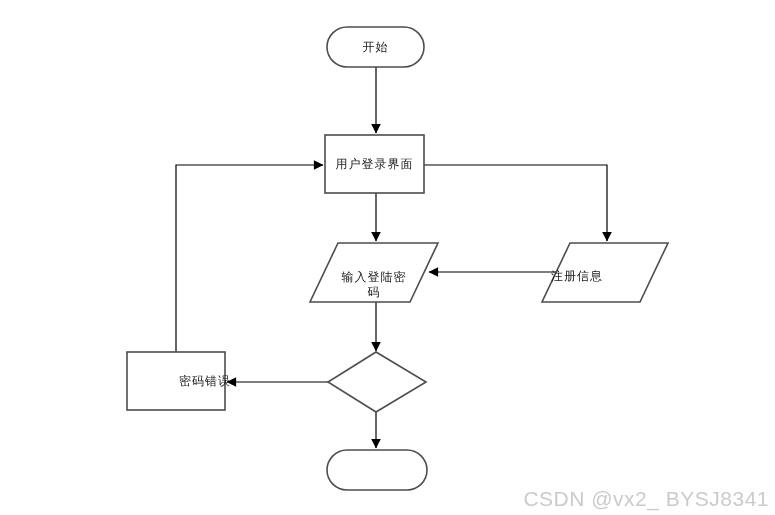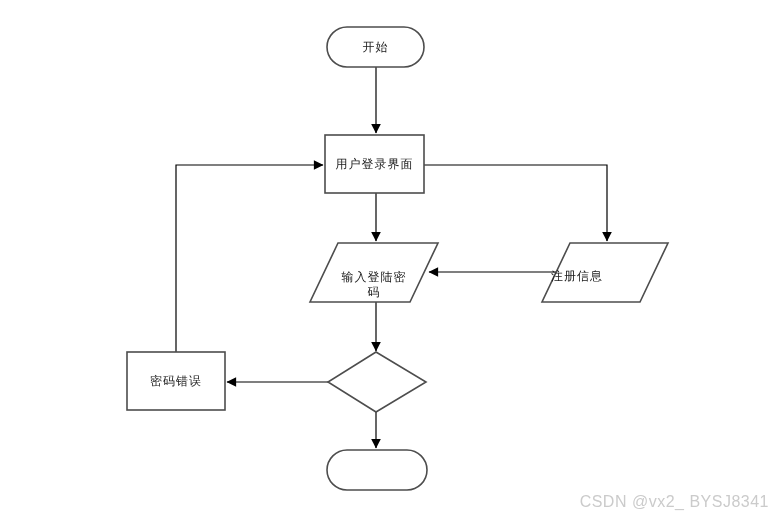--- a/index.html
+++ b/index.html
@@ -45,21 +45,21 @@
     line-height: 15px;
     letter-spacing: 1px;
     color: var(--node-text, #1a1a1a);
     pointer-events: none;
     z-index: 2;
   }
   .watermark {
     position: absolute;
     right: 6px;
     bottom: 4px;
-    font-size: 16px;
+    font-size: 21px;
     letter-spacing: 0.5px;
     color: var(--wm, #cccccc);
     z-index: 3;
     white-space: nowrap;
   }
 </style>
 </head>
 <body>
 
 <div class="canvas">
@@ -91,18 +91,18 @@
 
   <div class="node-label" style="left:327px; top:27px; width:97px; height:40px;">开始</div>
 
   <div class="node-label" style="left:325px; top:135px; width:99px; height:58px;">用户登录界面</div>
 
   <div class="node-label" style="left:341px; top:243px; width:66px; height:47px;margin-top:18px;">输入登陆密码</div>
 
   <div class="node-label" style="left:528px; top:243px; width:98px; height:66px;">注册信息</div>
 
 
-  <div class="node-label" style="left:127px; top:352px; width:98px; height:58px;">密码错误</div>
+  <div class="node-label" style="left:127px; top:352px; width:98px; height:58px;padding-left:29px;">密码错误</div>
 
 
   <div class="watermark">CSDN @vx2_ BYSJ8341</div>
 
 </div>
 
 </body></html>

